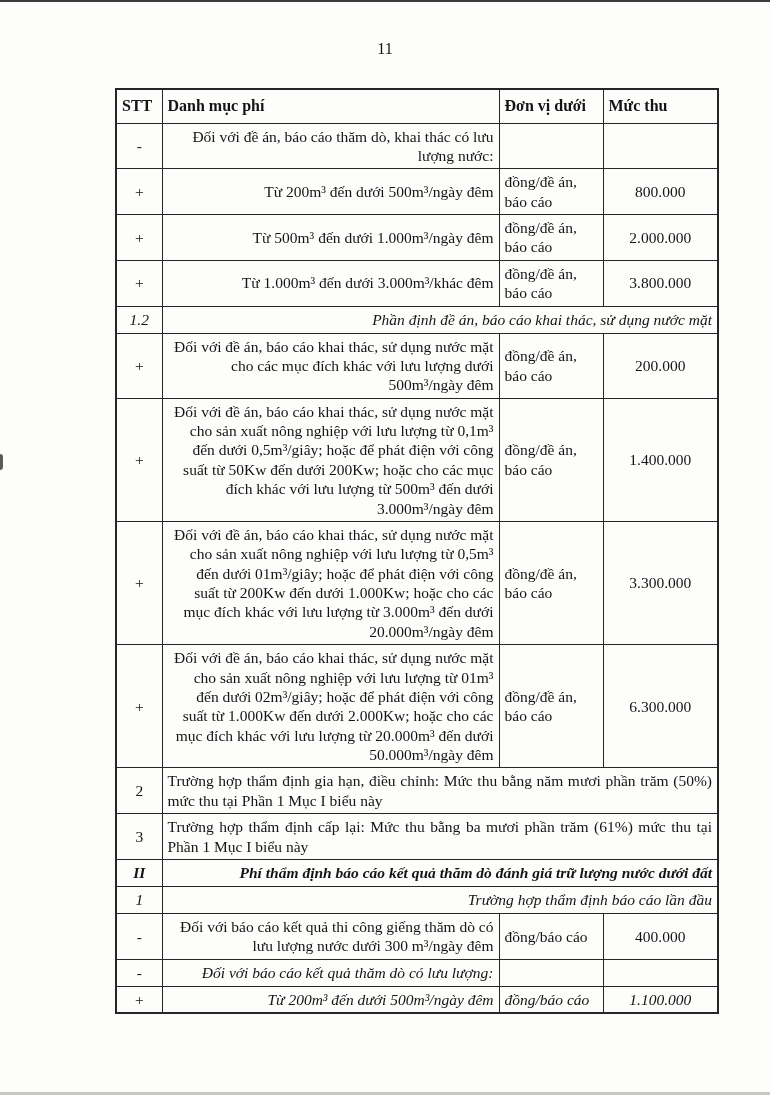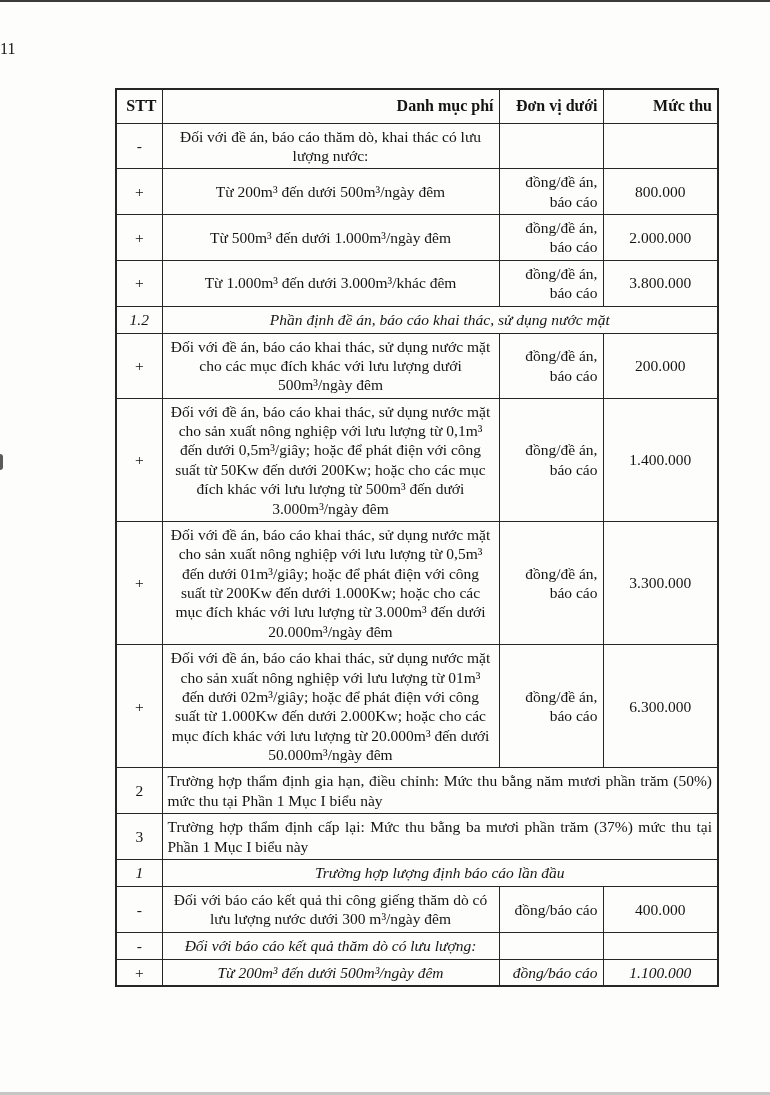--- a/index.html
+++ b/index.html
@@ -23,21 +23,21 @@
   }
   .scan-mark-left {
     position: absolute; left: 0; top: 454px;
     width: 3px; height: 16px;
     background: #5a5a58;
     border-radius: 0 3px 3px 0;
   }
   .page-number {
     position: absolute; top: 40px; left: 0;
     width: 770px;
-    text-align: left;
+    text-align: center;
     font-size: 16px;
   }
   table.fee-table {
     position: absolute;
     left: 115px; top: 88px;
     width: 602px;
     border-collapse: collapse;
     table-layout: fixed;
     font-size: 15.5px;
     line-height: 1.25;
@@ -47,27 +47,27 @@
   table.fee-table col.c-unit { width: 104px; }
   table.fee-table col.c-fee  { width: 115px; }
   table.fee-table th, table.fee-table td {
     border: 1px solid #262626;
     vertical-align: middle;
     padding: 3px 5px;
   }
   table.fee-table { border: 2px solid #262626; }
   table.fee-table thead th {
     font-weight: bold;
-    text-align: right;
+    text-align: left;
     height: 34px;
     font-size: 16px;
   }
   td.stt-cell  { text-align: center; }
-  td.desc-cell { text-align: center; padding-left: 8px; padding-right: 8px; }
-  td.unit-cell { text-align: right; padding-left: 3px; padding-right: 3px; }
+  td.desc-cell { text-align: right; padding-left: 8px; padding-right: 8px; }
+  td.unit-cell { text-align: left; padding-left: 3px; padding-right: 3px; }
   td.fee-cell  { text-align: center; padding-right: 15px; }
   tr.row-bold td { font-weight: bold; }
   td.justify { text-align: justify; margin-top: 12px; }
   tr.h2line td { height: 45px; }
   tr.h1line td { height: 27px; font-style: italic; }
 </style>
 </head>
 <body>
 
 <div class="scan-edge-top"></div>
@@ -142,25 +142,29 @@
         <td class="desc-cell">Đối với đề án, báo cáo khai thác, sử dụng nước mặt cho sản xuất nông nghiệp với lưu lượng từ 01m³ đến dưới 02m³/giây; hoặc để phát điện với công suất từ 1.000Kw đến dưới 2.000Kw; hoặc cho các mục đích khác với lưu lượng từ 20.000m³ đến dưới 50.000m³/ngày đêm</td>
         <td class="unit-cell">đồng/đề án, báo cáo</td>
         <td class="fee-cell">6.300.000</td>
       </tr>
       <tr class="h2line">
         <td class="stt-cell">2</td>
         <td class="desc-cell justify" colspan="3">Trường hợp thẩm định gia hạn, điều chỉnh: Mức thu bằng năm mươi phần trăm (50%) mức thu tại Phần 1 Mục I biểu này</td>
       </tr>
       <tr class="h2line">
         <td class="stt-cell">3</td>
-        <td class="desc-cell justify" colspan="3">Trường hợp thẩm định cấp lại: Mức thu bằng ba mươi phần trăm (37%) mức thu tại Phần 1 Mục I biểu này</td>
+        <td class="desc-cell justify" colspan="3">Trường hợp thẩm định cấp lại: Mức thu bằng ba mươi phần trăm (61%) mức thu tại Phần 1 Mục I biểu này</td>
+      </tr>
+      <tr class="row-bold h1line">
+        <td class="stt-cell">II</td>
+        <td class="desc-cell" colspan="3">Phí thẩm định báo cáo kết quả thăm dò đánh giá trữ lượng nước dưới đất</td>
       </tr>
       <tr class="h1line">
         <td class="stt-cell">1</td>
-        <td class="desc-cell" colspan="3">Trường hợp lượng định báo cáo lần đầu</td>
+        <td class="desc-cell" colspan="3">Trường hợp thẩm định báo cáo lần đầu</td>
       </tr>
       <tr class="h2line">
         <td class="stt-cell">-</td>
         <td class="desc-cell">Đối với báo cáo kết quả thi công giếng thăm dò có lưu lượng nước dưới 300 m³/ngày đêm</td>
         <td class="unit-cell">đồng/báo cáo</td>
         <td class="fee-cell">400.000</td>
       </tr>
       <tr class="h1line">
         <td class="stt-cell">-</td>
         <td class="desc-cell">Đối với báo cáo kết quả thăm dò có lưu lượng:</td>

